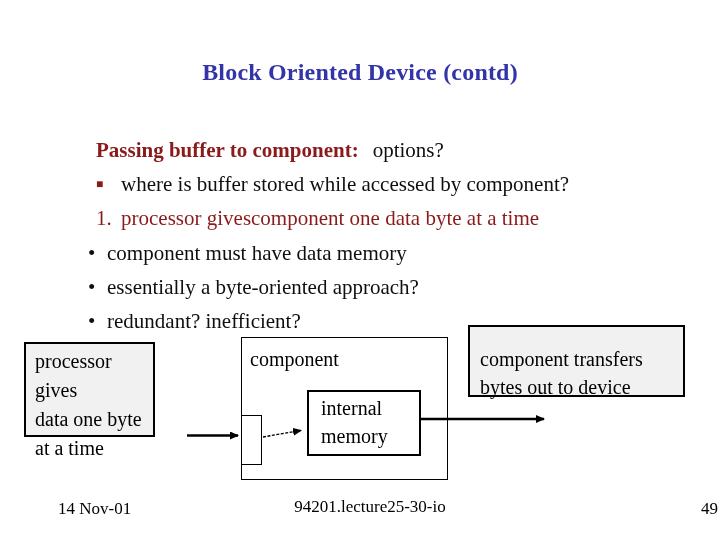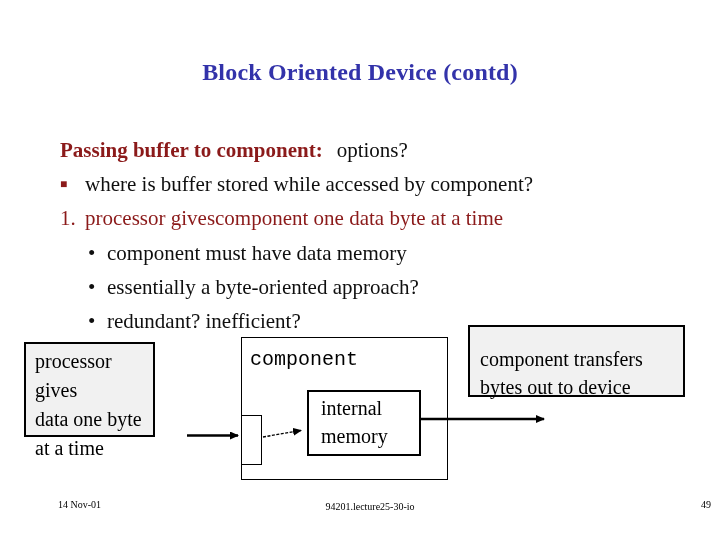--- a/index.html
+++ b/index.html
@@ -17,21 +17,21 @@
     text-align: center;
     font-size: 24px; font-weight: bold;
     color: var(--title-blue, #3333AA);
     letter-spacing: 0.2px;
   }
 
   
   .body-block { position: absolute; top: 133px; left: 60px; right: 10px; }
   .line {
     height: 34.3px; display: flex; align-items: center;
-    font-size: 21px; color: #0f0f0f; white-space: nowrap;
+    font-size: 21px; color: #0f0f0f; white-space: nowrap; margin-left: 36px;
   }
   .red  { color: var(--dark-red, #8B1A1A); }
   .bold { font-weight: bold; }
   .heading-gap { margin-left: 14px; color: #0f0f0f; font-weight: normal; }
   .bullet-sq {
     width: 25px; flex: none; font-size: 12px;
     color: var(--dark-red, #8B1A1A); line-height: 1;
   }
   .num { width: 25px; flex: none; }
   .sub { margin-left: 28px; }
@@ -39,32 +39,32 @@
 
   
   .box {
     position: absolute; border: 2px solid #000;
     font-size: 20px; color: #000; line-height: 29px;
   }
   .box span { display: block; }
   .gray { background: var(--box-gray, #F1F1F1); }
   .left-box  { left: 24px;  top: 342px; width: 131px; height: 95px; padding: 3px 9px; }
   .component-box { left: 241px; top: 337px; width: 207px; height: 143px; border-width: 1px; background: transparent; }
-  .component-label { position: absolute; left: 8px; top: 7px; font-family: Liberation Mono, monospace; }
+  .component-label { position: absolute; left: 8px; top: 7px; }
   .port-rect {
     position: absolute; left: 241px; top: 415px; width: 21px; height: 50px;
     border: 1px solid #000; background: #fff;
   }
   .memory-box { left: 307px; top: 390px; width: 114px; height: 66px; background: #fff; padding: 2px 12px; line-height: 28px; }
   .right-box { left: 468px; top: 325px; width: 217px; height: 72px; padding: 18px 10px; line-height: 28px; }
 
   svg.arrows { position: absolute; left: 0; top: 0; pointer-events: none; }
 
   
-  .footer-item { position: absolute; font-size: 10px; color: #000; }
+  .footer-item { position: absolute; font-size: 17px; color: #000; }
   .footer-date { left: 58px; top: 499px; }
   .footer-center { left: 20px; top: 499px; width: 700px; text-align: center; line-height: 16px; }
   .footer-page { left: 653px; top: 499px; margin-left: 48px; }
 </style>
 </head>
 <body>
 
 <div class="slide">
 
   <h1 class="title">Block Oriented Device (contd)</h1>

